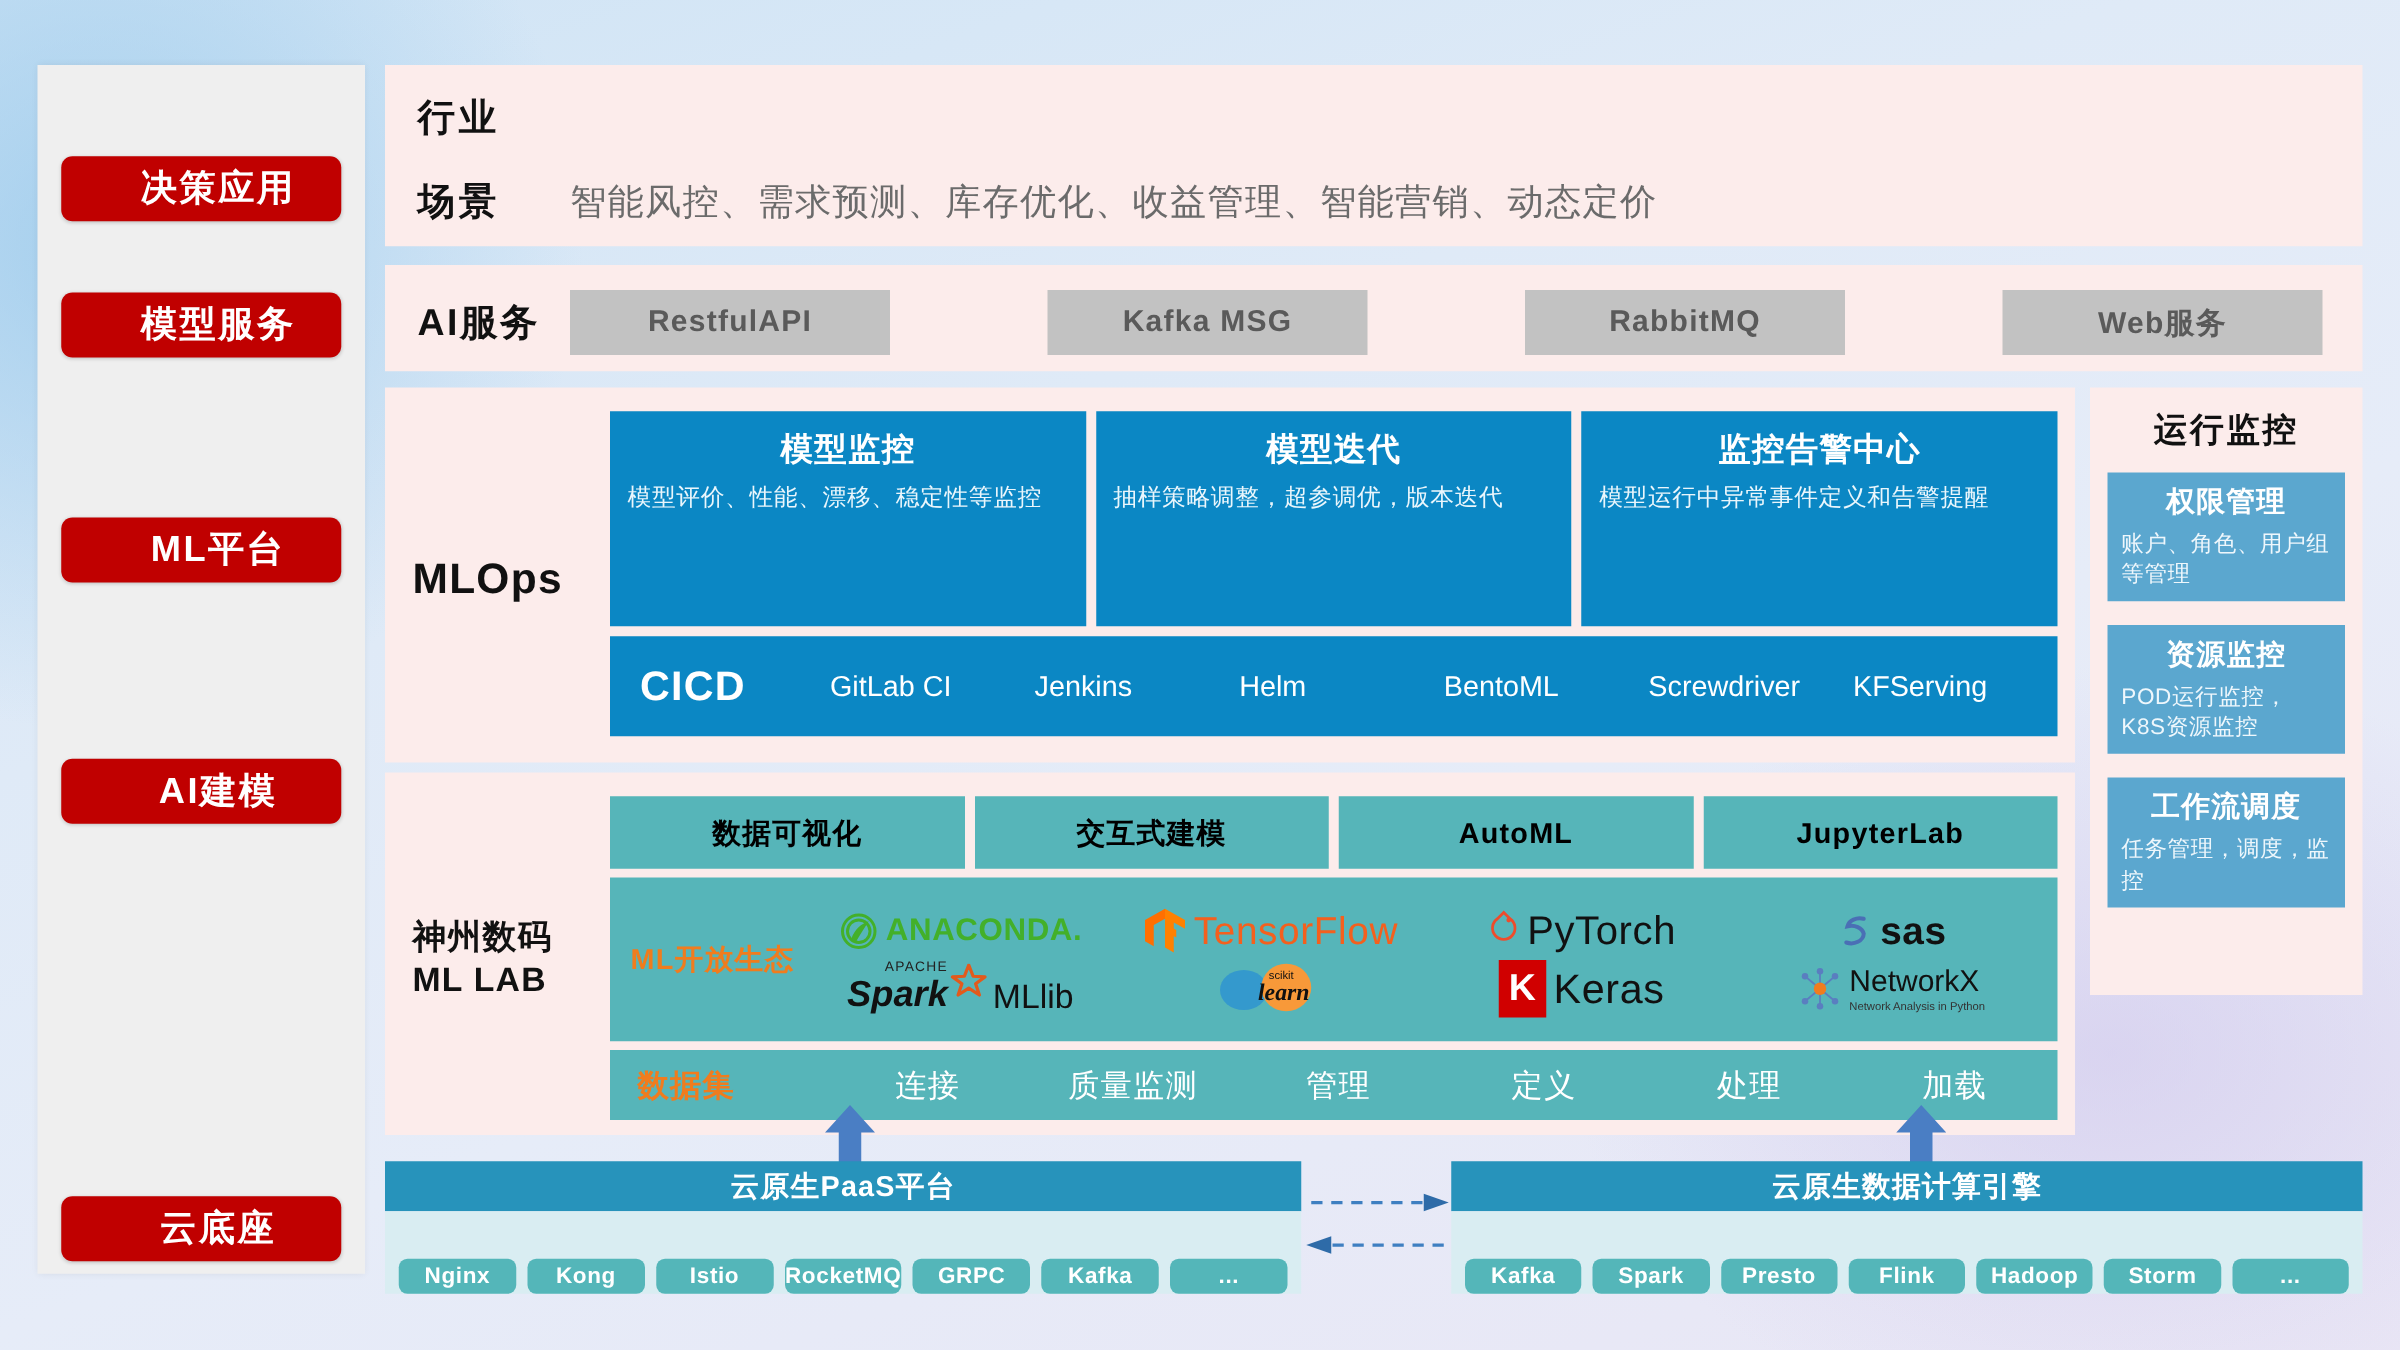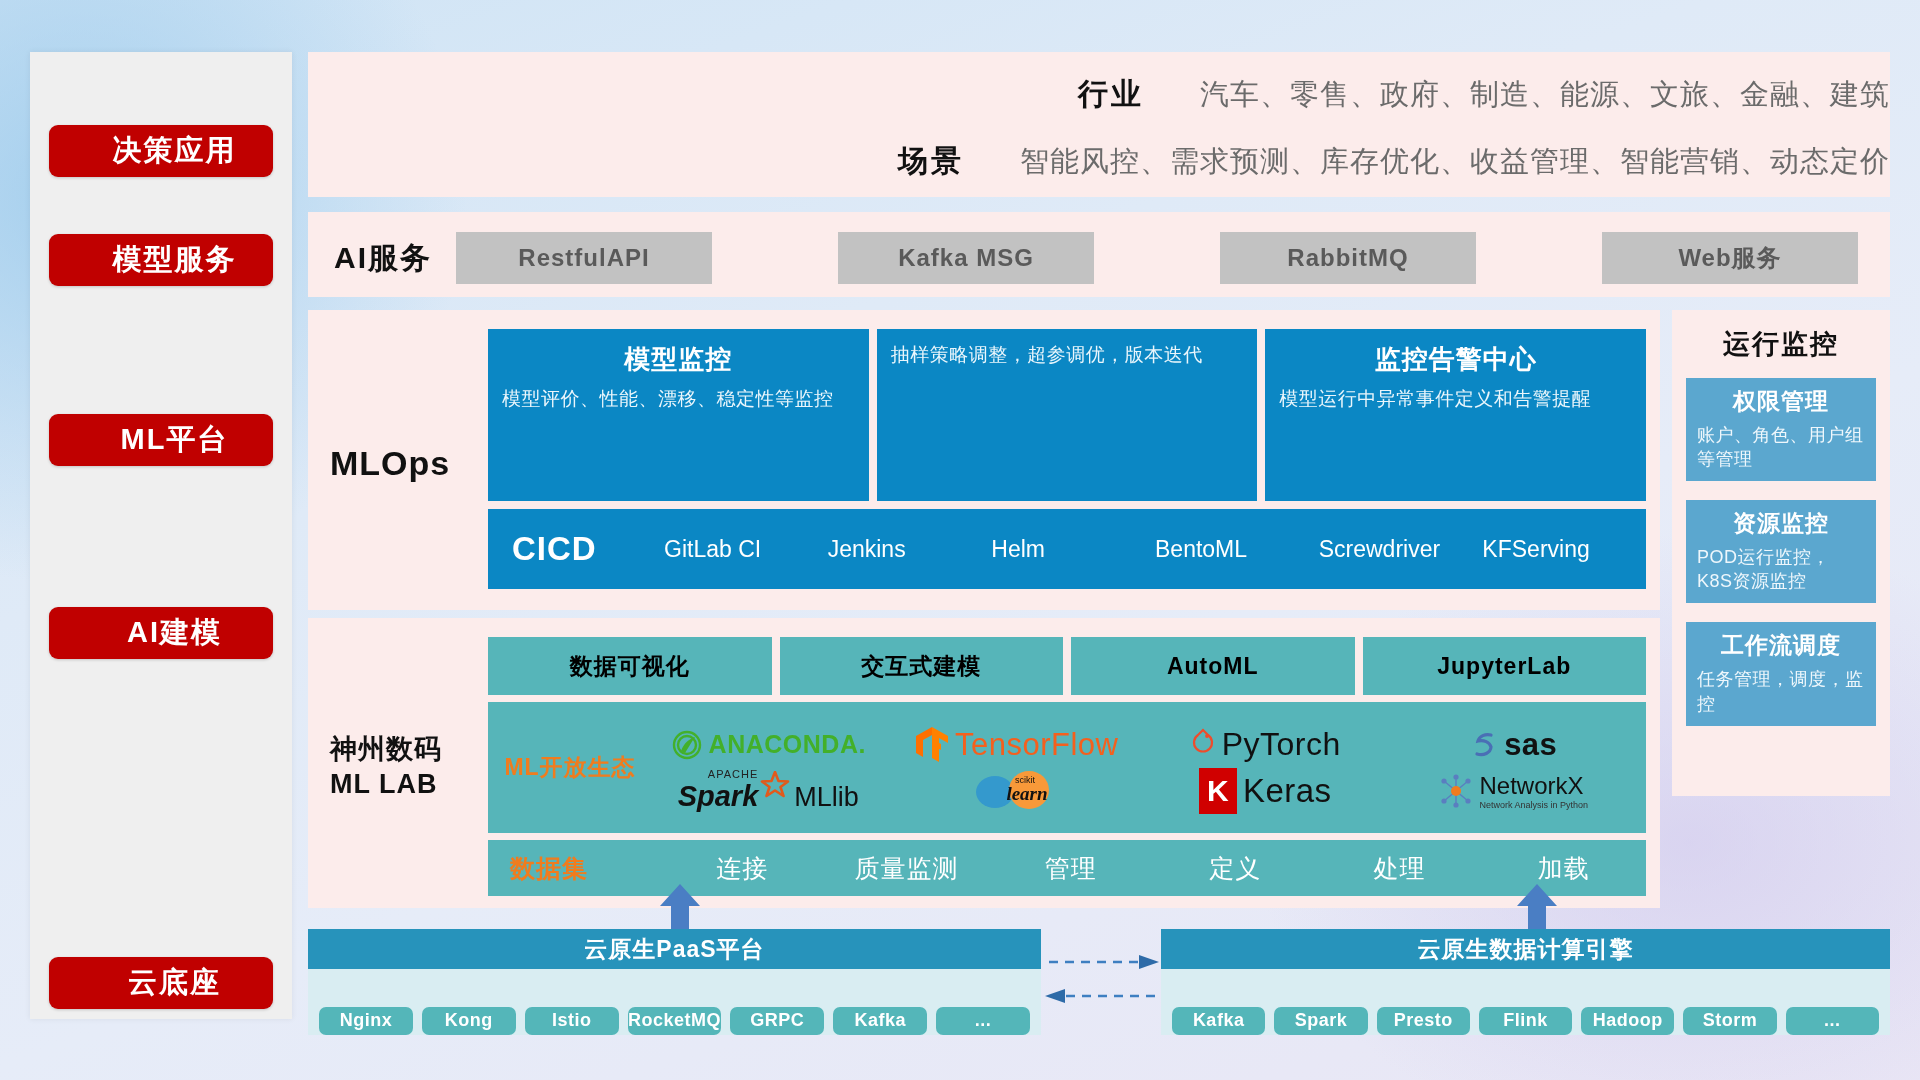--- a/index.html
+++ b/index.html
@@ -41,21 +41,21 @@
     border-top: 7px solid transparent;
     position: relative;
   }
 
   
   #band-app {
     position: absolute; left: 0; top: 0; width: 1582px; height: 145px;
     display: flex; align-items: center; padding-left: 26px;
   }
   .app-rows { display: flex; flex-direction: column; gap: 26px; width: 100%; }
-  .app-row { display: flex; align-items: baseline; justify-content: flex-end; }
+  .app-row { display: flex; align-items: baseline; }
   .app-key {
     width: 122px; font-size: 30px; font-weight: bold; color: #111;
     letter-spacing: 3px; flex: none;
   }
   .app-val { font-size: 29px; color: #6b6b6b; letter-spacing: 1px; }
 
   
   #band-svc {
     position: absolute; left: 0; top: 160px; width: 1582px; height: 85px;
     display: flex; align-items: center; padding: 0 26px;
@@ -185,21 +185,20 @@
   <div class="stage-pill" style="top:555px">AI建模</div>
   <div class="stage-pill" style="top:905px">云底座</div>
 </div>
 
 <div id="main">
 
   <div class="band" id="band-app">
     <div class="app-rows">
       <div class="app-row">
         <span class="app-key">行业</span>
-        <span class="app-val">汽车、零售、政府、制造、能源、文旅、金融、建筑</span>
       </div>
       <div class="app-row">
         <span class="app-key">场景</span>
         <span class="app-val">智能风控、需求预测、库存优化、收益管理、智能营销、动态定价</span>
       </div>
     </div>
   </div>
 
   <div class="band" id="band-svc">
     <div class="svc-key">AI服务</div>
@@ -213,20 +212,21 @@
 
   <div class="band" id="band-mlops">
     <div class="mlops-key">MLOps</div>
     <div class="mlops-right">
       <div class="mlops-cards">
         <div class="mlops-card">
           <h4>模型监控</h4>
           <p>模型评价、性能、漂移、稳定性等监控</p>
         </div>
         <div class="mlops-card">
+          <h4>模型迭代</h4>
           <p>抽样策略调整，超参调优，版本迭代</p>
         </div>
         <div class="mlops-card">
           <h4>监控告警中心</h4>
           <p>模型运行中异常事件定义和告警提醒</p>
         </div>
       </div>
       <div class="cicd-bar">
         <span class="cicd-title">CICD</span>
         <div class="cicd-items">

